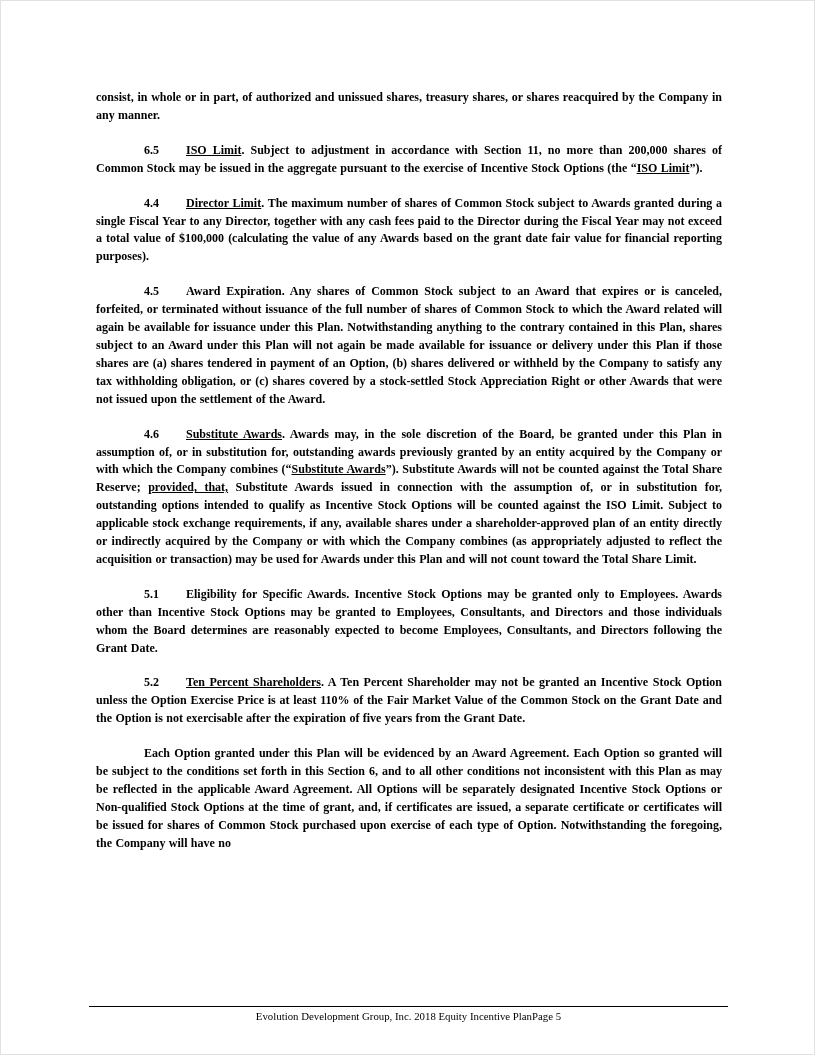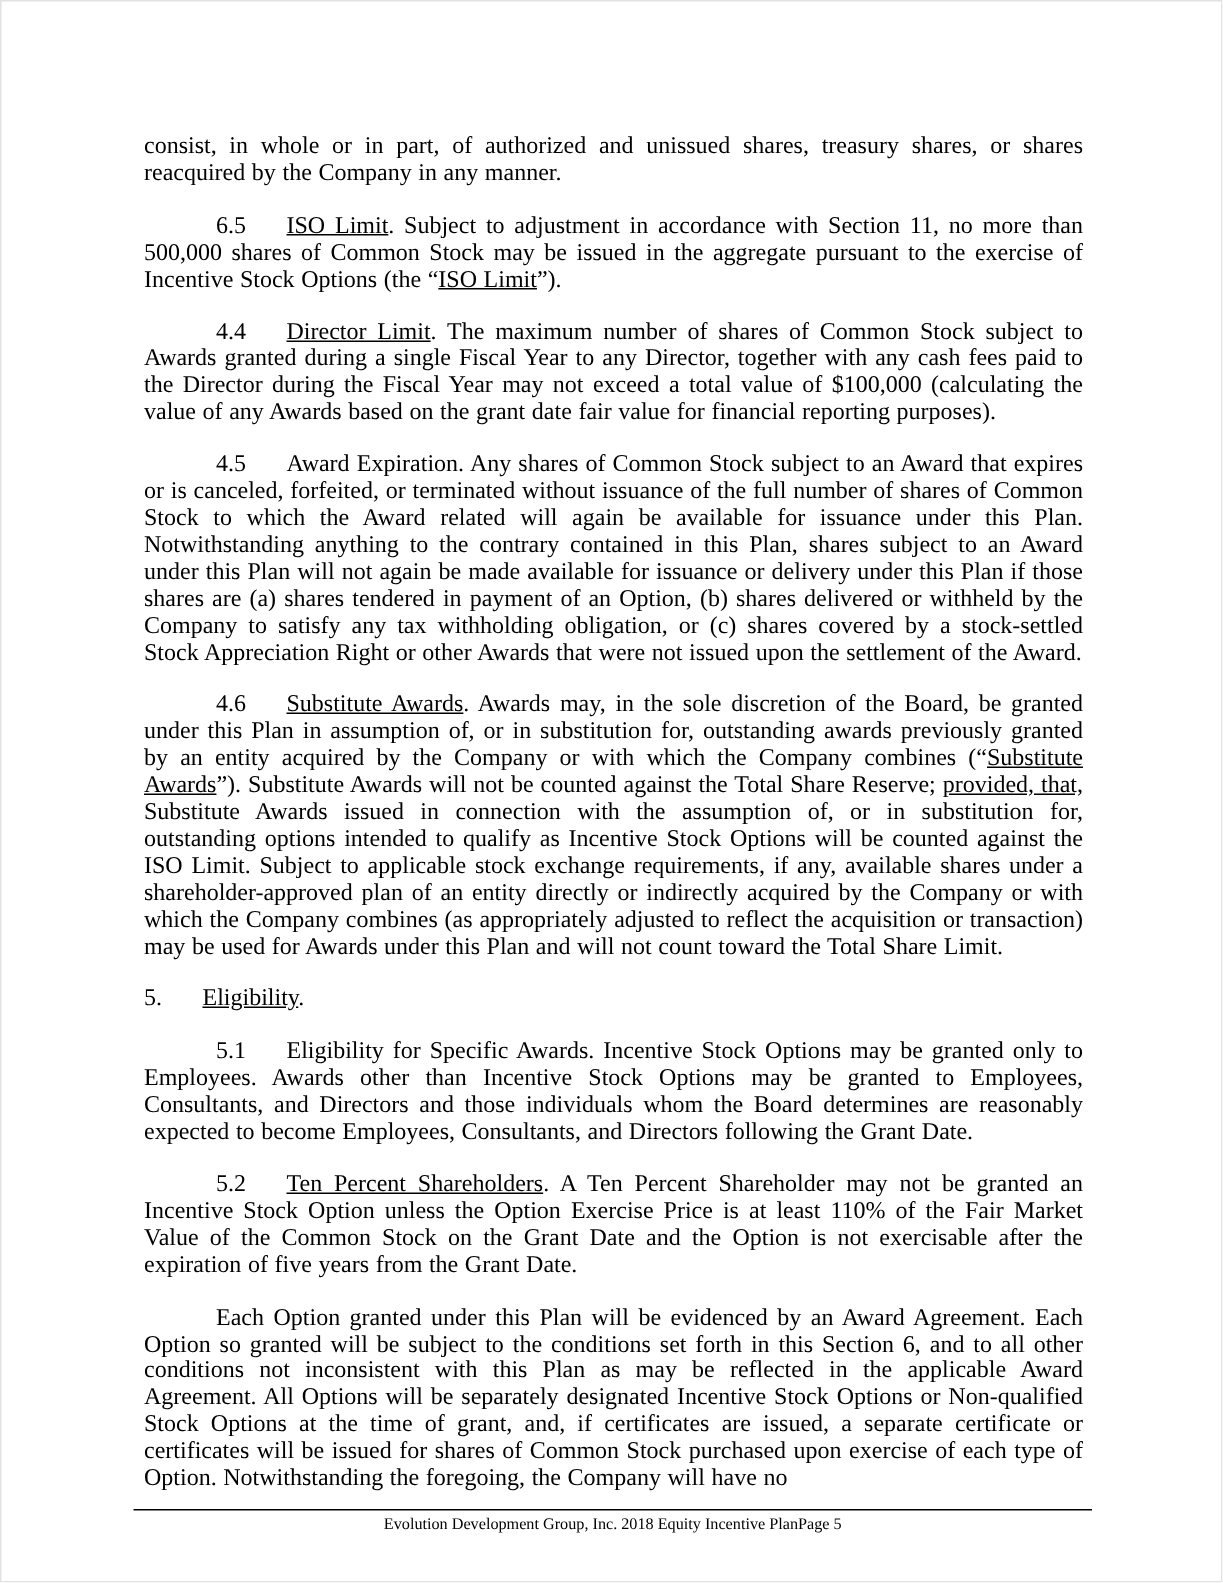--- a/index.html
+++ b/index.html
@@ -20,23 +20,24 @@
   }
   .content {
     position: absolute;
     top: 88px;
     left: 95px;
     width: 626px;
   }
   .para {
     margin: 0 0 17px 0;
     text-align: justify;
-    font-size: 16px;
+    font-size: 12px;
     line-height: 17.9px;
     word-spacing: 0.4px;
+    font-weight: bold;
   }
   .tab {
     display: inline-block;
     width: 27px;
   }
   .u {
     text-decoration: underline;
   }
   .footer {
     position: absolute;
@@ -50,25 +51,24 @@
     font-size: 10.8px;
     line-height: 13px;
   }
 </style>
 </head>
 <body>
 
 <div class="page">
   <div class="content">
       <p class="para"><span>consist, in whole or in part, of authorized and unissued shares, treasury shares, or shares reacquired by the Company in any manner.</span></p>
-      <p class="para" style="text-indent: 48px;"><span>6.5</span><span class="tab"></span><span class="u">ISO Limit</span><span>. Subject to adjustment in accordance with Section 11, no more than 500,000 shares of Common Stock may be issued in the aggregate pursuant to the exercise of Incentive Stock Options (the “</span><span class="u">ISO Limit</span><span>”).</span></p>
+      <p class="para" style="text-indent: 48px;"><span>6.5</span><span class="tab"></span><span class="u">ISO Limit</span><span>. Subject to adjustment in accordance with Section 11, no more than 200,000 shares of Common Stock may be issued in the aggregate pursuant to the exercise of Incentive Stock Options (the “</span><span class="u">ISO Limit</span><span>”).</span></p>
       <p class="para" style="text-indent: 48px;"><span>4.4</span><span class="tab"></span><span class="u">Director Limit</span><span>. The maximum number of shares of Common Stock subject to Awards granted during a single Fiscal Year to any Director, together with any cash fees paid to the Director during the Fiscal Year may not exceed a total value of $100,000 (calculating the value of any Awards based on the grant date fair value for financial reporting purposes).</span></p>
       <p class="para" style="text-indent: 48px;"><span>4.5</span><span class="tab"></span><span>Award Expiration. Any shares of Common Stock subject to an Award that expires or is canceled, forfeited, or terminated without issuance of the full number of shares of Common Stock to which the Award related will again be available for issuance under this Plan. Notwithstanding anything to the contrary contained in this Plan, shares subject to an Award under this Plan will not again be made available for issuance or delivery under this Plan if those shares are (a) shares tendered in payment of an Option, (b) shares delivered or withheld by the Company to satisfy any tax withholding obligation, or (c) shares covered by a stock-settled Stock Appreciation Right or other Awards that were not issued upon the settlement of the Award.</span></p>
       <p class="para" style="text-indent: 48px;"><span>4.6</span><span class="tab"></span><span class="u">Substitute Awards</span><span>. Awards may, in the sole discretion of the Board, be granted under this Plan in assumption of, or in substitution for, outstanding awards previously granted by an entity acquired by the Company or with which the Company combines (“</span><span class="u">Substitute Awards</span><span>”). Substitute Awards will not be counted against the Total Share Reserve; </span><span class="u">provided, that,</span><span> Substitute Awards issued in connection with the assumption of, or in substitution for, outstanding options intended to qualify as Incentive Stock Options will be counted against the ISO Limit. Subject to applicable stock exchange requirements, if any, available shares under a shareholder-approved plan of an entity directly or indirectly acquired by the Company or with which the Company combines (as appropriately adjusted to reflect the acquisition or transaction) may be used for Awards under this Plan and will not count toward the Total Share Limit.</span></p>
-      <p class="para"><span>5.</span><span class="tab"></span><span class="u">Eligibility</span><span>.</span></p>
       <p class="para" style="text-indent: 48px;"><span>5.1</span><span class="tab"></span><span>Eligibility for Specific Awards. Incentive Stock Options may be granted only to Employees. Awards other than Incentive Stock Options may be granted to Employees, Consultants, and Directors and those individuals whom the Board determines are reasonably expected to become Employees, Consultants, and Directors following the Grant Date.</span></p>
       <p class="para" style="text-indent: 48px;"><span>5.2</span><span class="tab"></span><span class="u">Ten Percent Shareholders</span><span>. A Ten Percent Shareholder may not be granted an Incentive Stock Option unless the Option Exercise Price is at least 110% of the Fair Market Value of the Common Stock on the Grant Date and the Option is not exercisable after the expiration of five years from the Grant Date.</span></p>
       <p class="para" style="text-indent: 48px;"><span>Each Option granted under this Plan will be evidenced by an Award Agreement. Each Option so granted will be subject to the conditions set forth in this Section 6, and to all other conditions not inconsistent with this Plan as may be reflected in the applicable Award Agreement. All Options will be separately designated Incentive Stock Options or Non-qualified Stock Options at the time of grant, and, if certificates are issued, a separate certificate or certificates will be issued for shares of Common Stock purchased upon exercise of each type of Option. Notwithstanding the foregoing, the Company will have no</span></p>
     </div>
   <div class="footer">
     <span>Evolution Development Group, Inc. 2018 Equity Incentive Plan</span>
     <span>Page 5</span>
   </div>
 </div>
 

